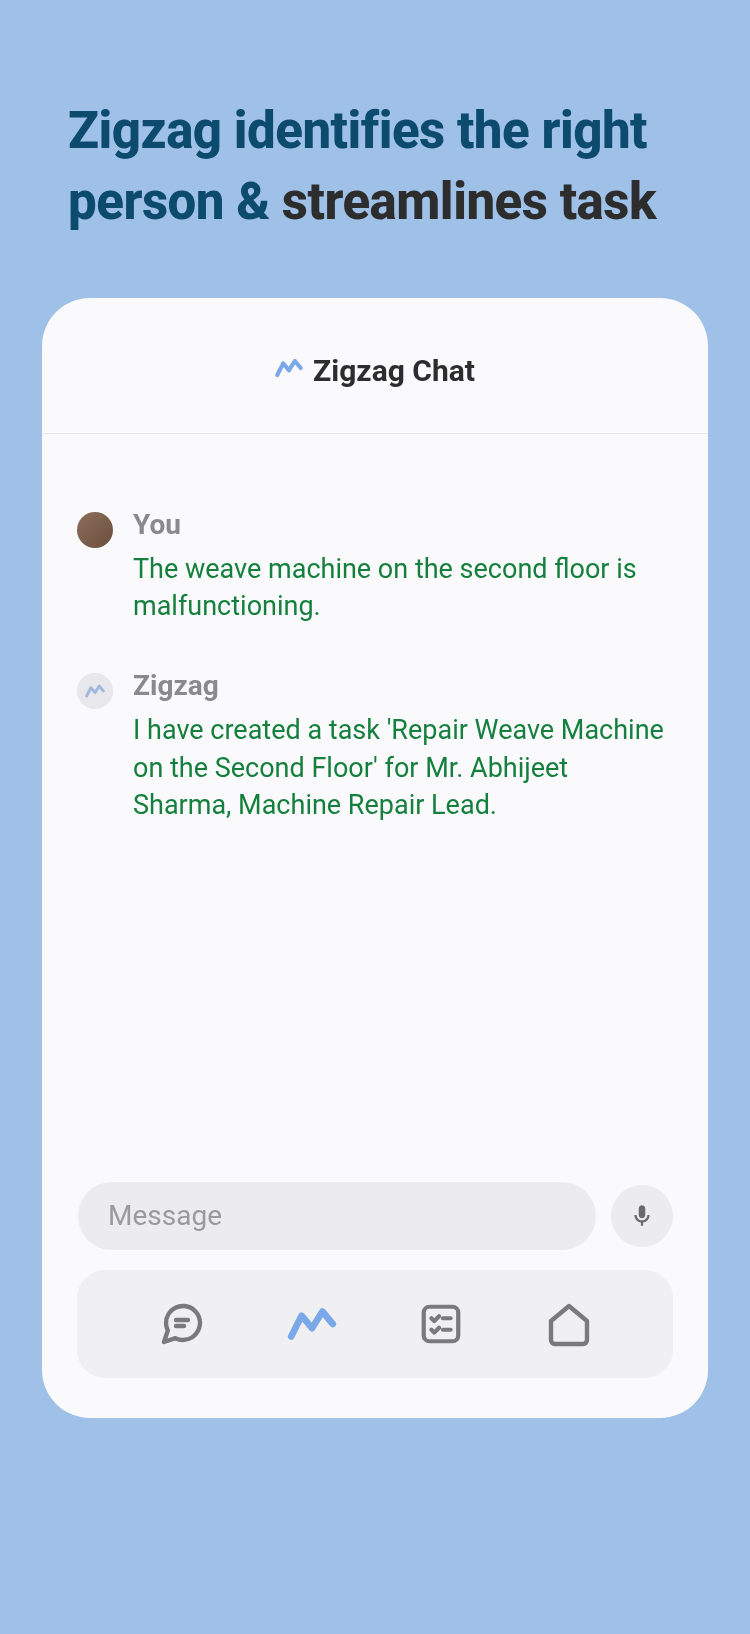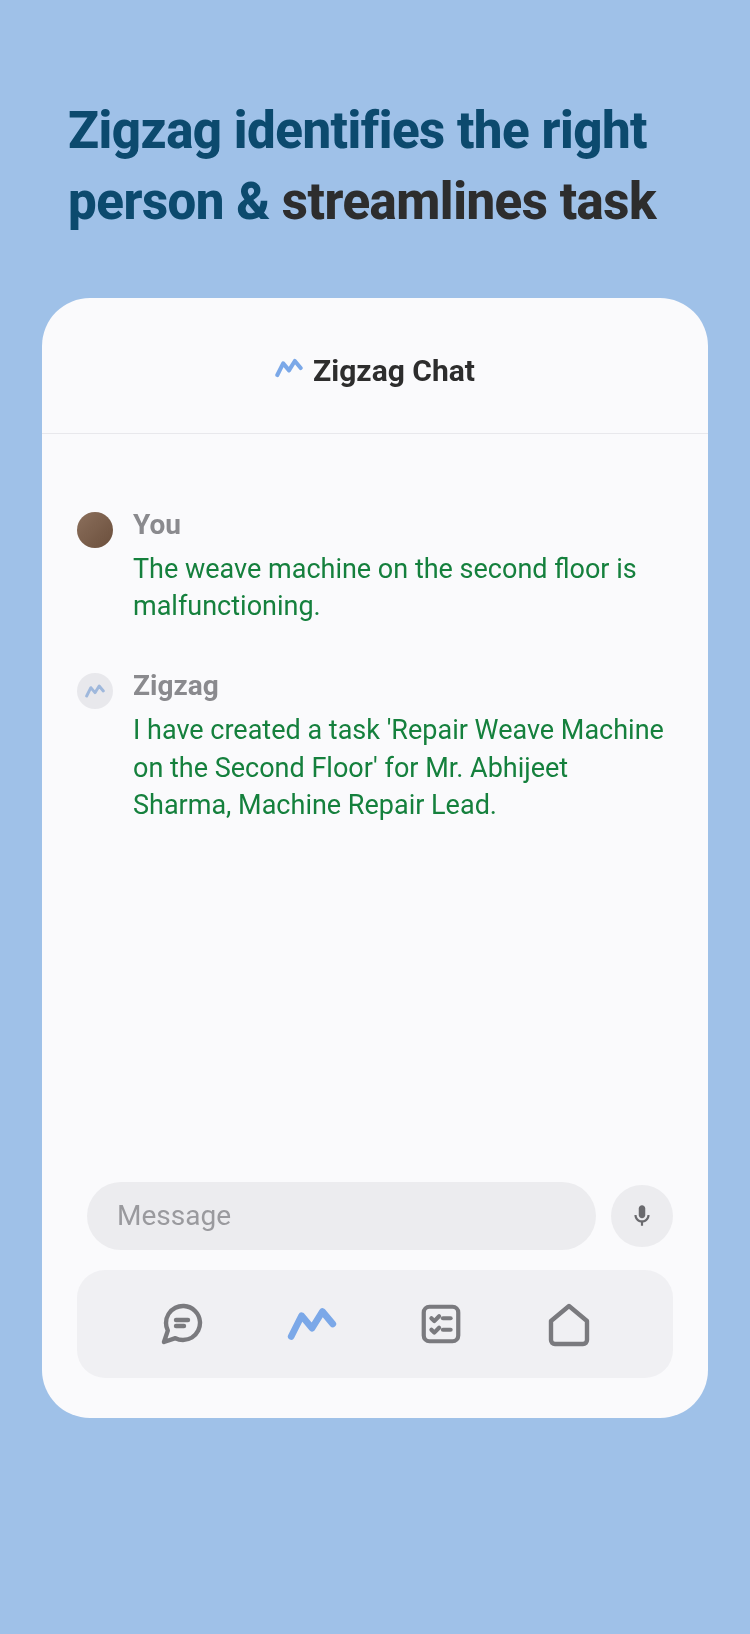--- a/index.html
+++ b/index.html
@@ -94,21 +94,21 @@
     .message-text {
       font-size: 27px;
       color: #15803d;
       line-height: 1.38;
       font-weight: 400;
     }
     .input-row {
       display: flex;
       align-items: center;
       gap: 15px;
-      padding: 0 35px 20px 45px;
+      padding: 0 35px 20px 36px;
     }
     .message-input {
       flex: 1;
       height: 68px;
       border-radius: 34px;
       background: #ECECEF;
       border: none;
       padding: 0 30px;
       font-size: 28px;
       color: #9A9A9E;

